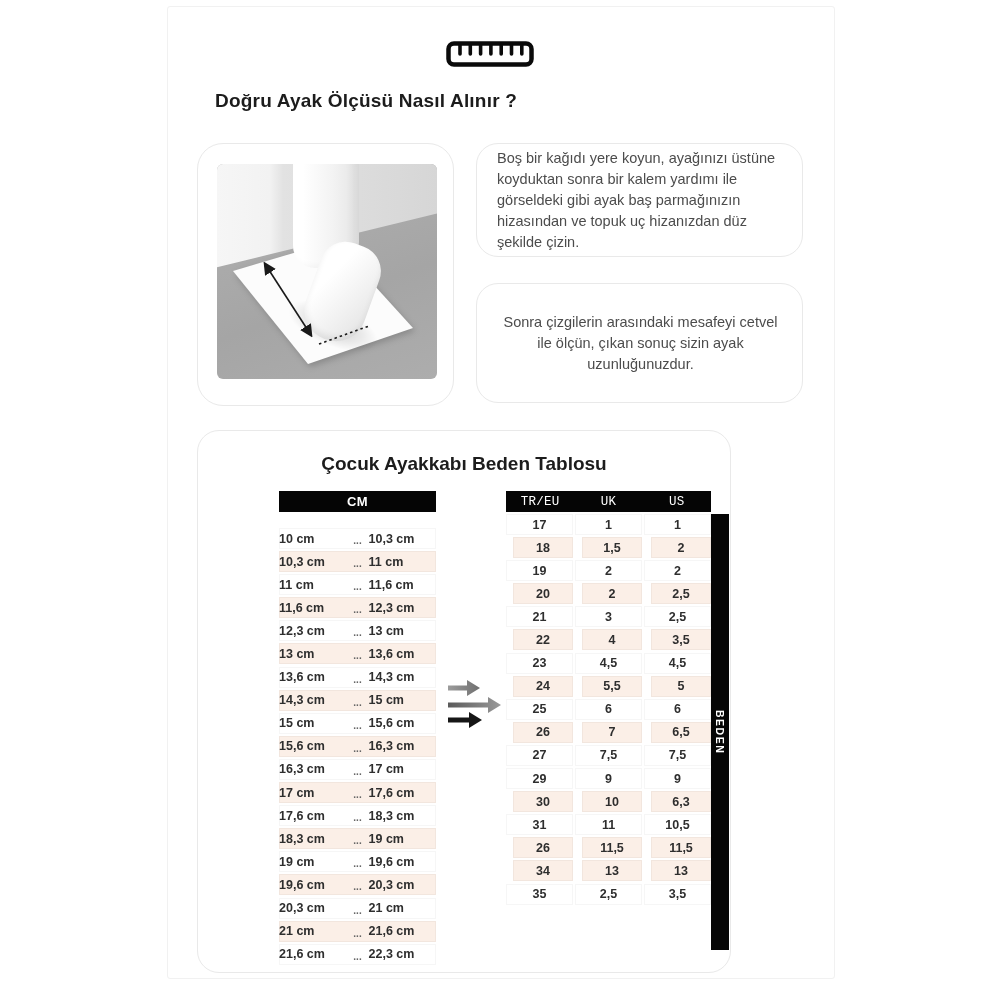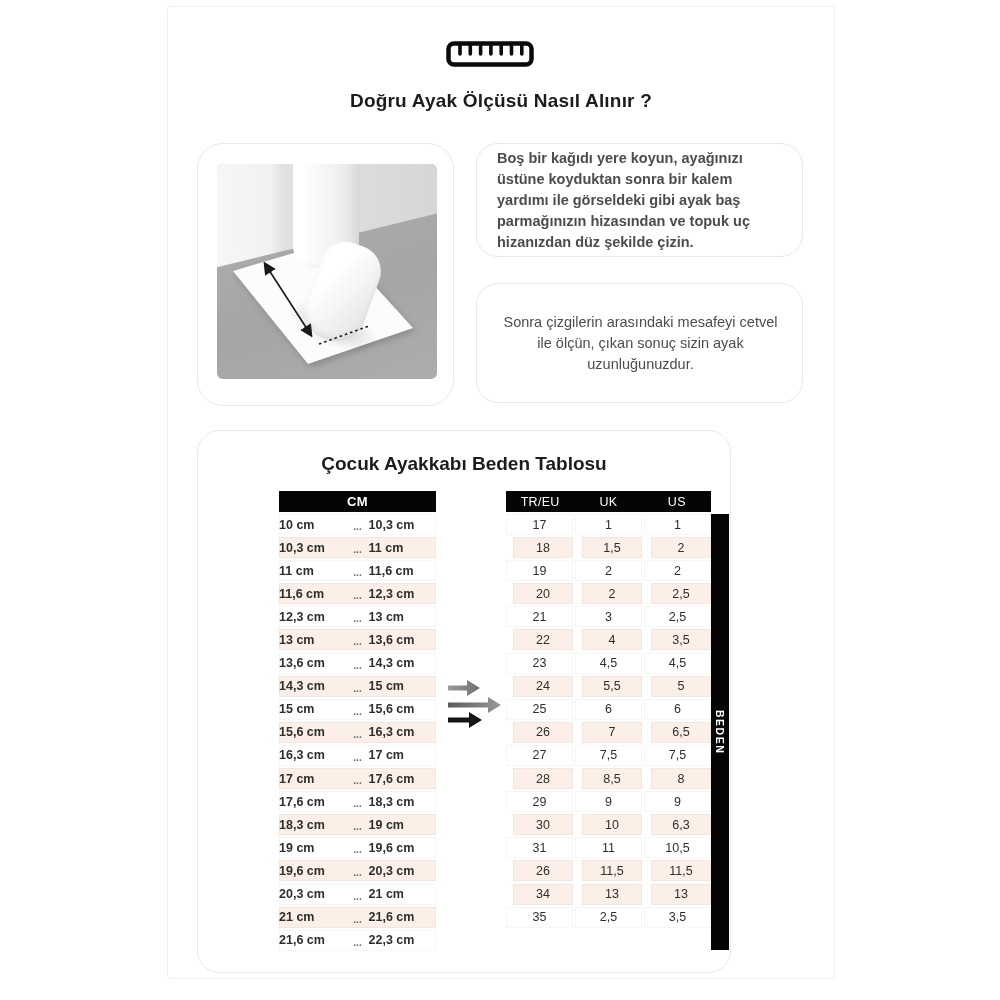--- a/index.html
+++ b/index.html
@@ -4,27 +4,27 @@
 <style>
   :root{ --alt:#fbefe7; --ink:#1c1c1c; --body:#4c4c4c; --cellline:rgba(0,0,0,0.035); }
   *{margin:0;padding:0;box-sizing:border-box;}
   body{background:#fff;font-family:"Liberation Sans","DejaVu Sans",sans-serif;}
   .canvas{position:relative;width:1000px;height:1000px;background:#fff;overflow:hidden;}
   .frame{position:absolute;left:167px;top:6px;width:668px;height:973px;border:1px solid #f1f1f1;border-radius:3px;}
 
   
   .ruler{position:absolute;left:446px;top:41px;width:88px;height:26px;}
 
-  .main-title{position:absolute;left:167px;top:90px;width:668px;text-align:center;
-    font-size:19px;font-weight:700;color:var(--ink);letter-spacing:.2px;}
+  .main-title{position:absolute;left:167px;top:90px;width:668px;
+    font-size:19px;font-weight:700;color:var(--ink);letter-spacing:.2px;padding-left:48px;}
 
   
   .card{position:absolute;border:1px solid #e9e9e9;border-radius:22px;background:#fff;}
   .photo-card{left:197px;top:143px;width:257px;height:263px;border-radius:26px;}
-  .text-card-1{left:476px;top:143px;width:327px;height:114px;display:flex;align-items:center;font-weight:bold;}
+  .text-card-1{left:476px;top:143px;width:327px;height:114px;display:flex;align-items:center;}
   .text-card-2{left:476px;top:283px;width:327px;height:120px;display:flex;align-items:center;text-align:center;}
   .instruction{padding:0 18px 0 20px;font-size:14.5px;line-height:21px;color:var(--body);}
 
   
   .photo{position:absolute;left:19px;top:20px;width:220px;height:215px;border-radius:6px;overflow:hidden;
     background:linear-gradient(160deg,#b2b2b2 0%,#a5a5a5 60%,#adadad 100%);}
   .wall{position:absolute;inset:0;background:linear-gradient(90deg,#f6f6f6 0%,#f2f2f2 24%,#e2e2e2 30%,#d6d6d6 100%);
     clip-path:polygon(0 0,100% 0,100% 23%,0 48%);}
   .paper-wrap{position:absolute;inset:0;filter:drop-shadow(2px 3px 3px rgba(0,0,0,0.18));}
   .paper{position:absolute;inset:0;background:#fcfcfc;
@@ -40,33 +40,33 @@
     box-shadow:inset 0 -4px 6px rgba(0,0,0,0.07);}
   .photo svg{position:absolute;inset:0;}
 
   
   .size-card{left:197px;top:430px;width:534px;height:543px;}
   .size-title{position:absolute;left:0;top:22px;width:100%;text-align:center;
     font-size:19px;font-weight:700;color:var(--ink);}
 
   .cm-table{position:absolute;left:81px;top:60px;width:157px;}
   .t-head{height:21px;background:#050505;color:#fff;display:flex;align-items:center;justify-content:center;
-    font-size:13px;font-weight:700;letter-spacing:.4px;margin-bottom:2px;}
+    font-size:13px;font-weight:700;letter-spacing:.4px;margin-bottom:16px;}
   .cm-row{height:21px;margin-bottom:2.1px;display:flex;align-items:center;background:#fff;
     box-shadow:inset 0 0 0 1px var(--cellline);font-size:12.5px;font-weight:700;color:#2e2e2e;}
   .cm-row.alt{background:var(--alt);}
   .cm-val{flex:1;}
   .cm-dots{width:22px;text-align:center;font-size:10px;color:#666;transform:translateY(2px);}
 
   .conv-table{position:absolute;left:308px;top:60px;width:205px;}
   .conv-head{height:21px;background:#050505;display:flex;margin-bottom:2px;}
-  .conv-head span{flex:1;color:#fff;font-size:12.5px;font-weight:400;display:flex;align-items:center;justify-content:center;letter-spacing:.3px;}
+  .conv-head span{flex:1;color:#fff;font-size:12.5px;font-weight:400;display:flex;align-items:center;justify-content:center;letter-spacing:.3px;font-family:Liberation Mono, monospace;}
   .conv-row{height:21px;margin-bottom:2.1px;display:flex;gap:2px;}
   .conv-cell{flex:1;display:flex;align-items:center;justify-content:center;background:#fff;
-    box-shadow:inset 0 0 0 1px var(--cellline);font-size:12.5px;font-weight:400;color:#2e2e2e;text-align:center;}
+    box-shadow:inset 0 0 0 1px var(--cellline);font-size:12.5px;font-weight:700;color:#2e2e2e;text-align:center;}
   .conv-row.alt .conv-cell{background:var(--alt);margin-left:7px;}
 
   .beden-bar{position:absolute;left:513px;top:83px;width:18px;height:436px;background:#050505;
     display:flex;align-items:center;justify-content:center;}
   .beden-bar span{writing-mode:vertical-rl;color:#fff;font-size:10.5px;font-weight:700;letter-spacing:1.5px;}
 
   .arrows{position:absolute;left:249px;top:246px;width:56px;height:52px;}
 </style>
 </head>
 <body>
@@ -297,25 +297,20 @@
           <div class="conv-row alt">
             <span class="conv-cell">26</span>
             <span class="conv-cell">7</span>
             <span class="conv-cell">6,5</span>
           </div>
           <div class="conv-row">
             <span class="conv-cell">27</span>
             <span class="conv-cell">7,5</span>
             <span class="conv-cell">7,5</span>
           </div>
-          <div class="conv-row alt">
-            <span class="conv-cell">28</span>
-            <span class="conv-cell">8,5</span>
-            <span class="conv-cell">8</span>
-          </div>
           <div class="conv-row">
             <span class="conv-cell">29</span>
             <span class="conv-cell">9</span>
             <span class="conv-cell">9</span>
           </div>
           <div class="conv-row alt">
             <span class="conv-cell">30</span>
             <span class="conv-cell">10</span>
             <span class="conv-cell">6,3</span>
           </div>

